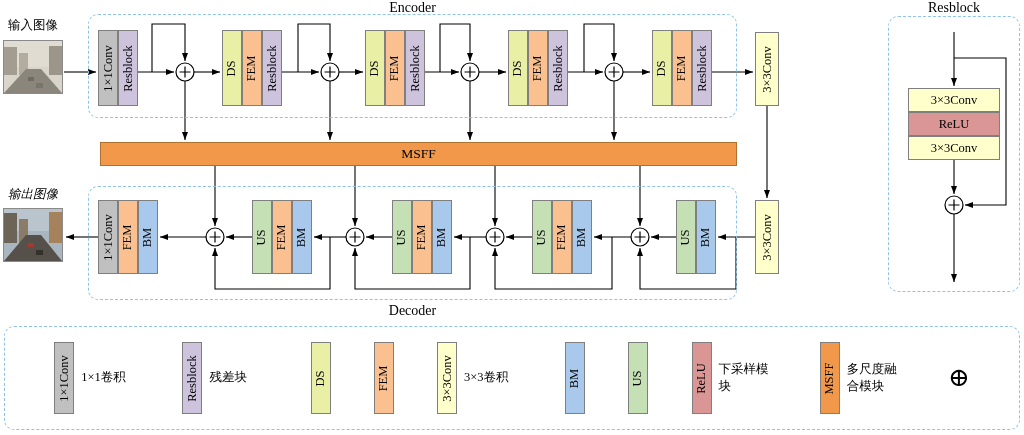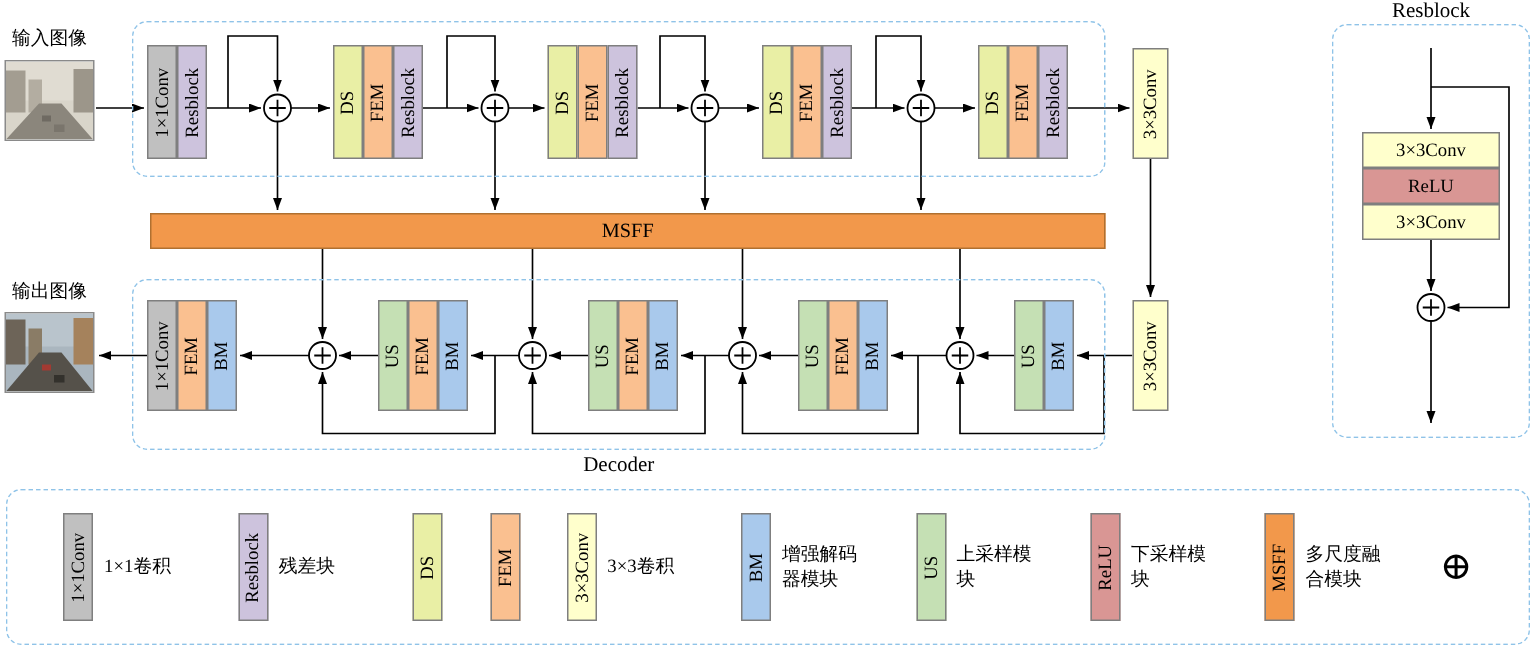--- a/index.html
+++ b/index.html
@@ -122,40 +122,41 @@
           <circle cx="640" cy="237" r="9" fill="#fff"></circle>
           <path d="M634.5 237 H645.5 M640 231.5 V242.5"></path>
         </g>
       <g>
           <circle cx="954" cy="205" r="9" fill="#fff"></circle>
           <path d="M948.5 205 H959.5 M954 199.5 V210.5"></path>
         </g>
     </g>
   </svg>
 
+  <div class="title" style="left:88px;top:0;width:649px;">Encoder</div>
   <div class="dashed-box" style="left:88px;top:14px;width:649px;height:104px;"></div>
   <div class="dashed-box" style="left:88px;top:186px;width:649px;height:114px;"></div>
   <div class="title" style="left:88px;top:303px;width:649px;text-align:center;">Decoder</div>
   <div class="title" style="left:888px;top:0;width:132px;">Resblock</div>
   <div class="dashed-box" style="left:888px;top:16px;width:132px;height:276px;"></div>
 
   <div class="io-label" style="left:1px;top:17px;">输入图像</div>
   <div class="photo" style="left:3px;top:40px;">
     <svg width="58" height="52" viewBox="0 0 58 52">
       <rect width="58" height="52" fill="#d9d5ca"></rect>
       <rect x="0" y="0" width="58" height="26" fill="#e0dcd2"></rect>
       <rect x="0" y="6" width="13" height="28" fill="#a39d91"></rect>
       <rect x="15" y="12" width="9" height="22" fill="#b3ada1"></rect>
       <rect x="45" y="5" width="13" height="29" fill="#9c968a"></rect>
       <polygon points="0,52 58,52 37,28 22,28" fill="#8b867c"></polygon>
       <rect x="24" y="36" width="6" height="4" fill="#6f6a62"></rect>
       <rect x="32" y="42" width="7" height="5" fill="#7a756c"></rect>
     </svg>
   </div>
-  <div class="io-label" style="left:1px;top:186px;">输出图像</div>
+  <div class="io-label" style="left:1px;top:186px;font-style:italic;">输出图像</div>
   <div class="photo" style="left:3px;top:208px;">
     <svg width="58" height="52" viewBox="0 0 58 52">
       <rect width="58" height="52" fill="#aab6bf"></rect>
       <rect x="0" y="0" width="58" height="22" fill="#b9c4cc"></rect>
       <rect x="0" y="4" width="13" height="30" fill="#6d6458"></rect>
       <rect x="15" y="10" width="9" height="24" fill="#8a7c66"></rect>
       <rect x="45" y="3" width="13" height="31" fill="#a5825c"></rect>
       <polygon points="0,52 58,52 37,26 22,26" fill="#55514a"></polygon>
       <rect x="24" y="34" width="6" height="4" fill="#a23a32"></rect>
       <rect x="32" y="41" width="7" height="5" fill="#33312c"></rect>
@@ -296,27 +297,25 @@
     <div class="legend-item">
       <div class="legend-block" style="background: rgb(255, 255, 204);">
           <span class="vtext">3×3Conv</span>
         </div>
       <div class="legend-text">3×3卷积</div>
     </div>
     <div class="legend-item">
       <div class="legend-block" style="background: rgb(169, 201, 236);">
           <span class="vtext">BM</span>
         </div>
-      <div class="legend-text">增强解码器模块</div>
     </div>
     <div class="legend-item">
       <div class="legend-block" style="background: rgb(197, 224, 180);">
           <span class="vtext">US</span>
         </div>
-      <div class="legend-text">上采样模块</div>
     </div>
     <div class="legend-item">
       <div class="legend-block" style="background: rgb(217, 150, 148);">
           <span class="vtext">ReLU</span>
         </div>
       <div class="legend-text">下采样模块</div>
     </div>
     <div class="legend-item">
       <div class="legend-block" style="background: rgb(242, 152, 75);">
           <span class="vtext">MSFF</span>

